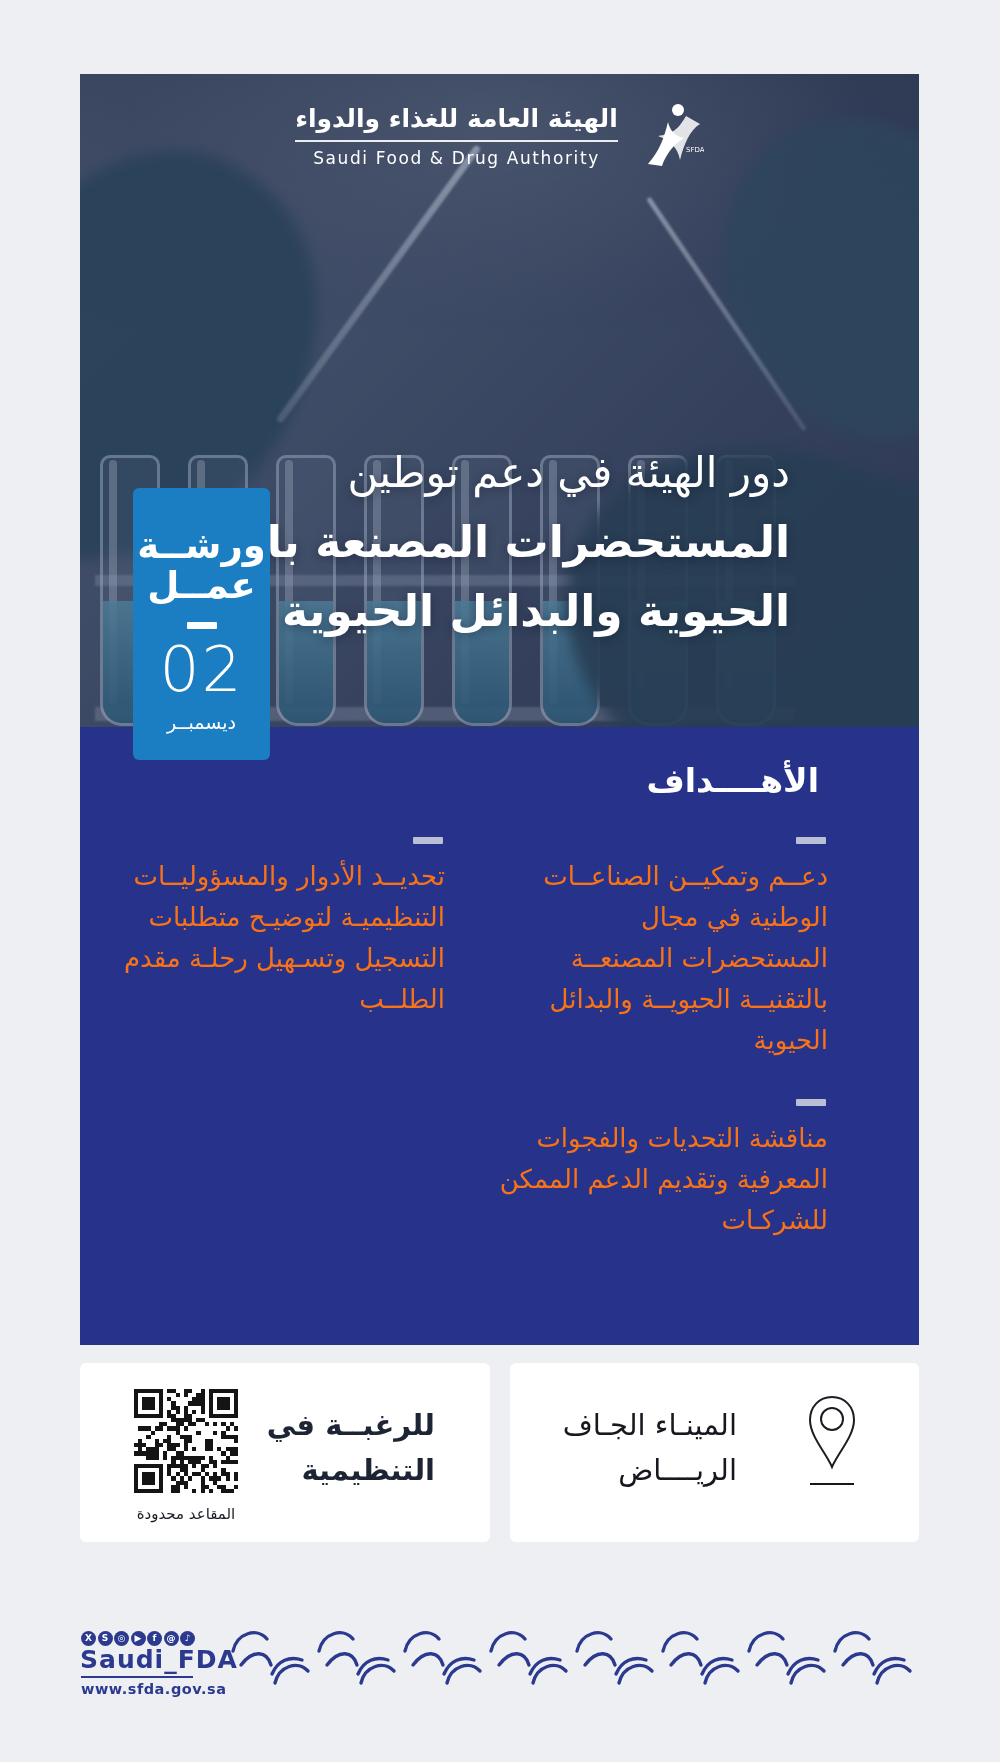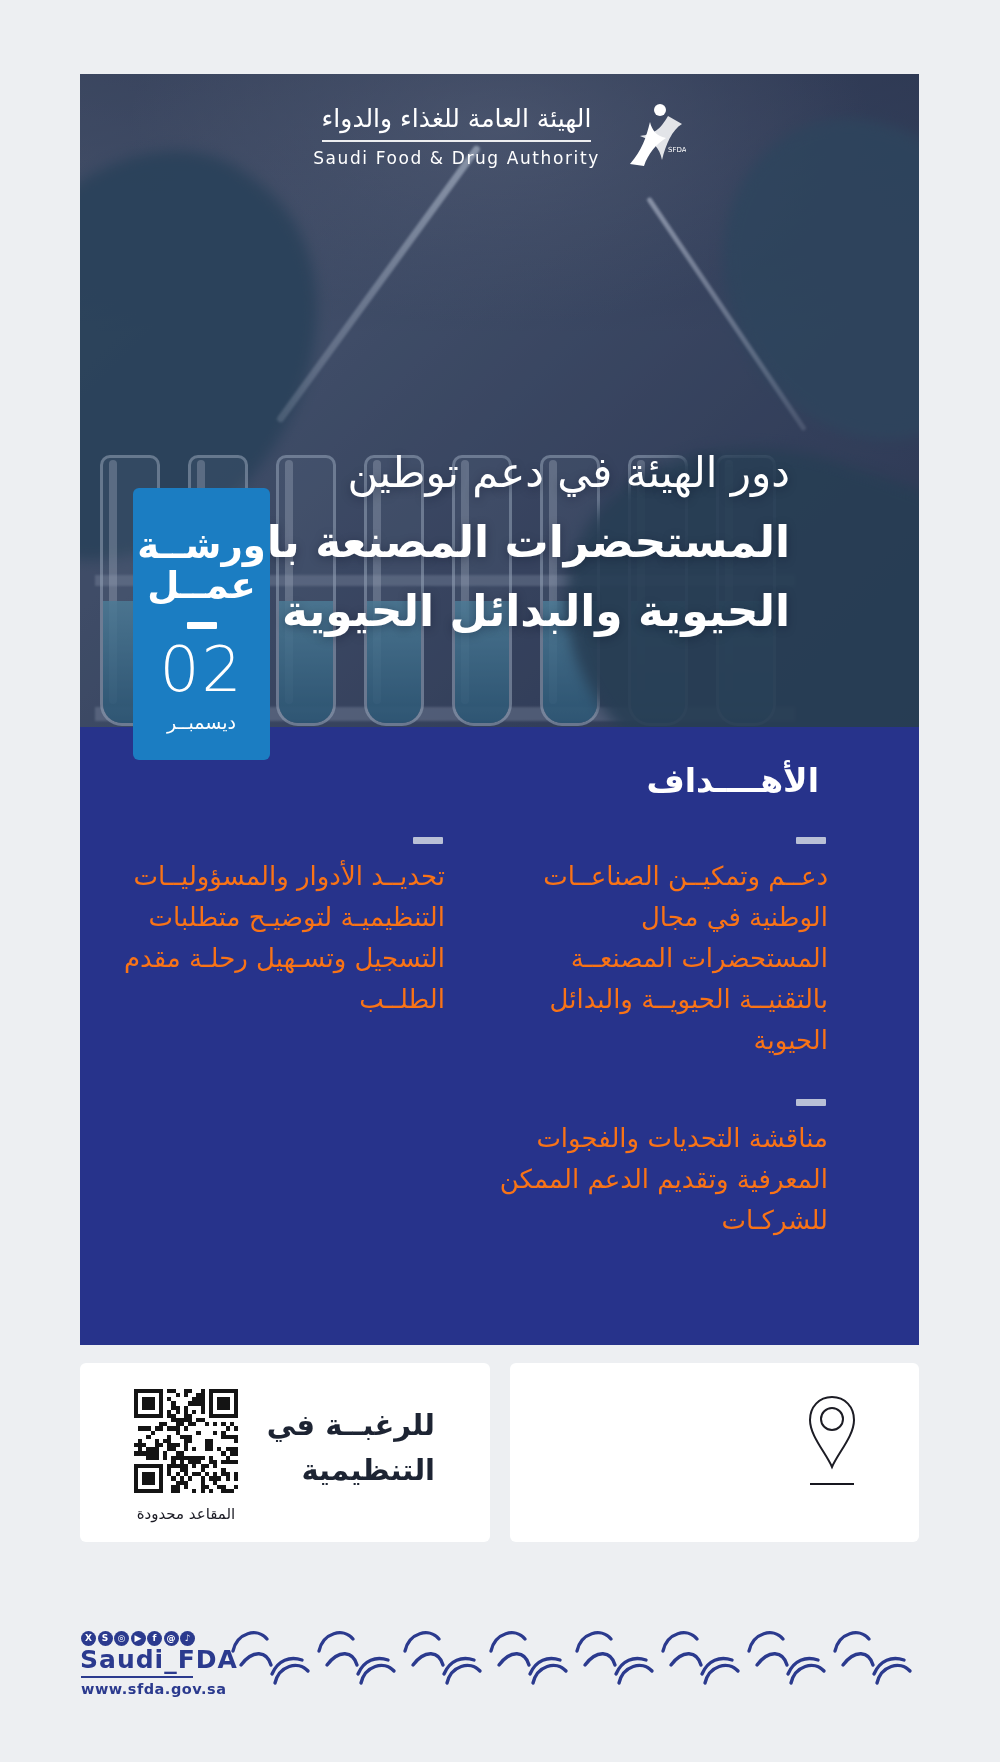--- a/index.html
+++ b/index.html
@@ -29,21 +29,21 @@
   .tube{position:absolute;top:0;width:54px;height:265px;border:3px solid rgba(216,233,239,.5);
         border-radius:10px 10px 22px 22px;background:rgba(150,175,185,.12);overflow:hidden;}
   .tube .liquid{position:absolute;left:0;right:0;bottom:0;height:46%;
         background:linear-gradient(180deg,rgba(95,163,181,.85),rgba(44,104,126,.9));}
   .tube .rim{position:absolute;left:6px;top:2px;width:8px;height:92%;background:rgba(235,245,248,.35);border-radius:4px;}
   .photo .overlay{position:absolute;inset:0;background:rgba(41,50,93,.36);}
 
   
   .logo-row{position:absolute;left:0;top:26px;width:100%;display:flex;justify-content:center;align-items:center;gap:16px;z-index:3;}
   .logo-text{display:flex;flex-direction:column;align-items:center;color:#fff;}
-  .logo-ar{font-size:25px;font-weight:400;direction:rtl;padding-bottom:7px;border-bottom:2px solid rgba(255,255,255,.9);letter-spacing:0;}
+  .logo-ar{font-size:25px;font-weight:700;direction:rtl;padding-bottom:7px;border-bottom:2px solid rgba(255,255,255,.9);letter-spacing:0;}
   .logo-en{font-size:17px;letter-spacing:1.6px;margin-top:6px;font-weight:500;white-space:nowrap;}
   .logo-mark{width:70px;height:72px;position:relative;}
 
   
   .hero-title{position:absolute;right:129px;top:364px;z-index:3;direction:rtl;text-align:right;color:#fff;
     text-shadow:0 2px 10px rgba(10,15,35,.35);}
   .hero-title .t1{font-size:42px;font-weight:400;line-height:69px;}
   .hero-title .t2,.hero-title .t3{font-size:44px;font-weight:700;line-height:69px;}
 
   
@@ -204,20 +204,24 @@
         </svg>
     </div>
     <div class="qr-note">المقاعد محدودة</div>
     <div class="invite-text">
       <div>للرغبــة في</div>
       <div>التنظيمية</div>
     </div>
   </div>
 
   <div class="card loc-card">
+    <div class="loc-text">
+      <div>المينـاء الجـاف</div>
+      <div>الريــــاض</div>
+    </div>
     <div class="pin-wrap">
       <svg width="50" height="76" viewBox="0 0 50 76">
         <path d="M25 2 C12 2 3 12 3 25 C3 41 19 58 25 72 C31 58 47 41 47 25 C47 12 38 2 25 2 Z" fill="none" stroke="#1c1c24" stroke-width="2"></path>
         <circle cx="25" cy="24" r="11" fill="none" stroke="#1c1c24" stroke-width="2"></circle>
       </svg>
       <div class="pin-underline"></div>
     </div>
   </div>
 
   <div class="social-row">

